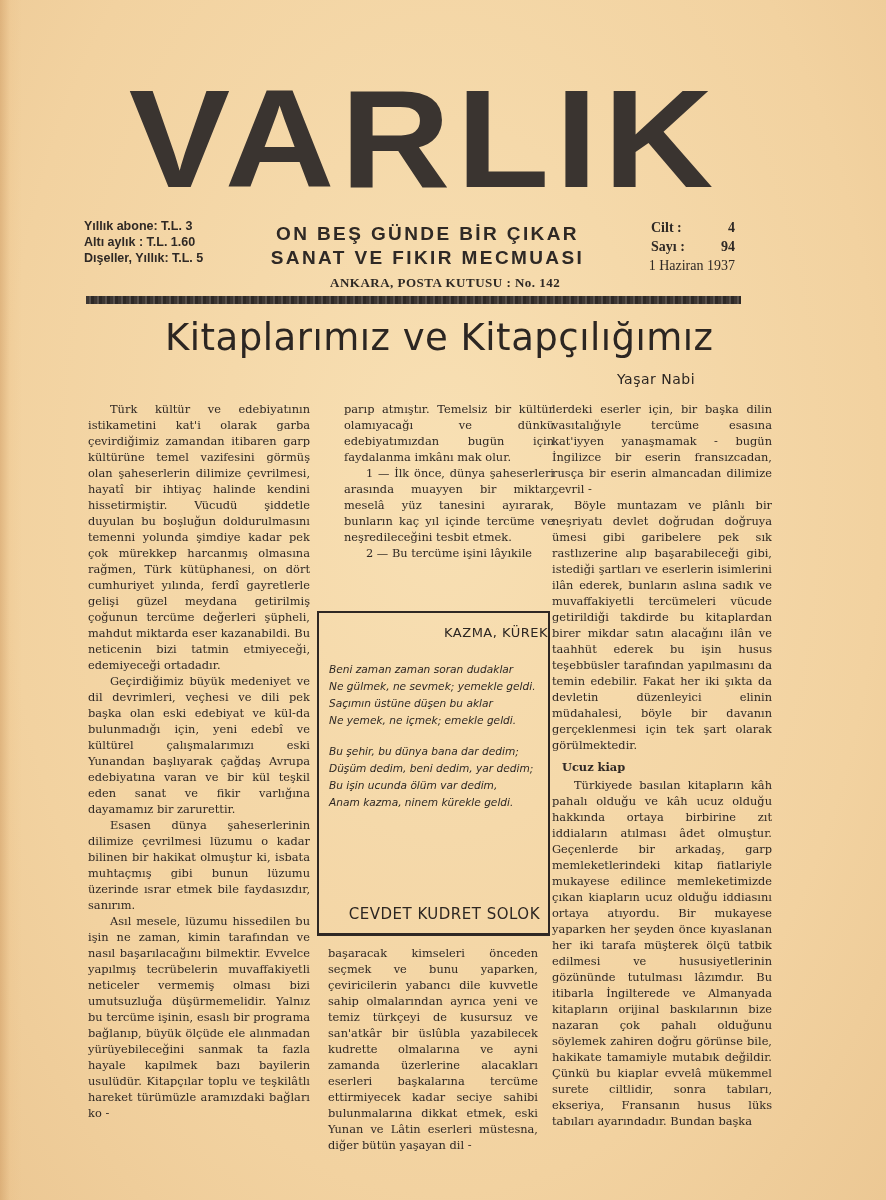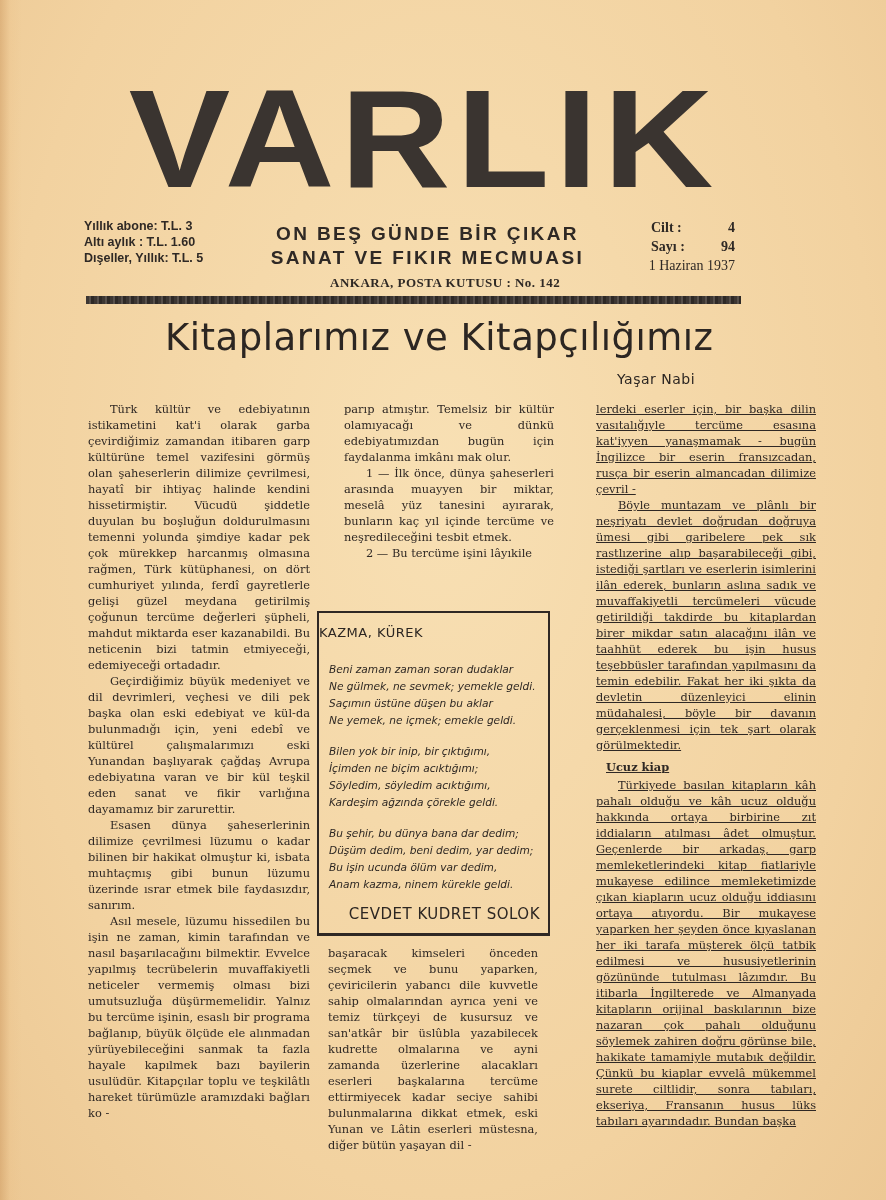--- a/index.html
+++ b/index.html
@@ -46,27 +46,27 @@
       font-family: "DejaVu Sans", sans-serif; font-size: 37px; line-height: 40px; color: #2c2622; letter-spacing: 0.5px; margin-left: 20px; }
     .byline { position: absolute; left: 596px; top: 371px; font-family: "DejaVu Sans", sans-serif;
       font-size: 14px; color: #2c2622; letter-spacing: 0.5px; margin-left: 21px; }
 
     .col { position: absolute; font-size: 11.4px; line-height: 16px; color: #2f2824; }
     .col p { margin: 0; text-indent: 22px; text-align: justify; }
     .col p.noindent { text-indent: 0; }
     .col1 { left: 88px; top: 401px; width: 222px; }
     .col2 { left: 344px; top: 401px; width: 210px; }
     .col2b { left: 328px; top: 945px; width: 210px; }
-    .col3 { left: 596px; top: 401px; width: 220px; text-decoration: underline; }
+    .col3 { left: 552px; top: 401px; width: 220px; }
     .subhead { font-weight: bold; margin: 6px 0 2px 10px !important; text-indent: 0 !important; }
 
     .poembox { position: absolute; left: 317px; top: 611px; width: 229px; height: 320px;
       border-left: 2px solid #2f2824; border-right: 2px solid #2f2824;
       border-top: 2px solid #2f2824; border-bottom: 3px solid #2f2824; }
-    .poem-title { position: absolute; left: 0; top: 12px; width: 100%; text-align: left;
+    .poem-title { position: absolute; left: 0; top: 12px; width: 100%; text-align: right;
       font-family: "DejaVu Sans", sans-serif; font-size: 13px; letter-spacing: 0.5px; color: #2c2622; }
     .poem { position: absolute; left: 10px; top: 48px; width: 216px; font-style: italic;
       font-family: "DejaVu Sans", sans-serif; font-size: 10.6px; line-height: 17px; color: #2c2622; }
     .stanza { margin-bottom: 14px; }
     .poem-author { position: absolute; right: 8px; bottom: 10px; font-family: "DejaVu Sans", sans-serif;
       font-size: 15px; letter-spacing: 0.5px; color: #2c2622; }
   </style>
 </head>
 <body>
 
@@ -119,26 +119,20 @@
   <div class="poembox">
     <div class="poem-title">KAZMA, KÜREK</div>
     <div class="poem">
       <div class="stanza">
         <div>Beni zaman zaman soran dudaklar</div>
         <div>Ne gülmek, ne sevmek; yemekle geldi.</div>
         <div>Saçımın üstüne düşen bu aklar</div>
         <div>Ne yemek, ne içmek; emekle geldi.</div>
       </div>
       <div class="stanza">
-        <div>Bilen yok bir inip, bir çıktığımı,</div>
-        <div>İçimden ne biçim acıktığımı;</div>
-        <div>Söyledim, söyledim acıktığımı,</div>
-        <div>Kardeşim ağzında çörekle geldi.</div>
-      </div>
-      <div class="stanza">
         <div>Bu şehir, bu dünya bana dar dedim;</div>
         <div>Düşüm dedim, beni dedim, yar dedim;</div>
         <div>Bu işin ucunda ölüm var dedim,</div>
         <div>Anam kazma, ninem kürekle geldi.</div>
       </div>
     </div>
     <div class="poem-author">CEVDET KUDRET SOLOK</div>
   </div>
 
   <div class="col col2b">

